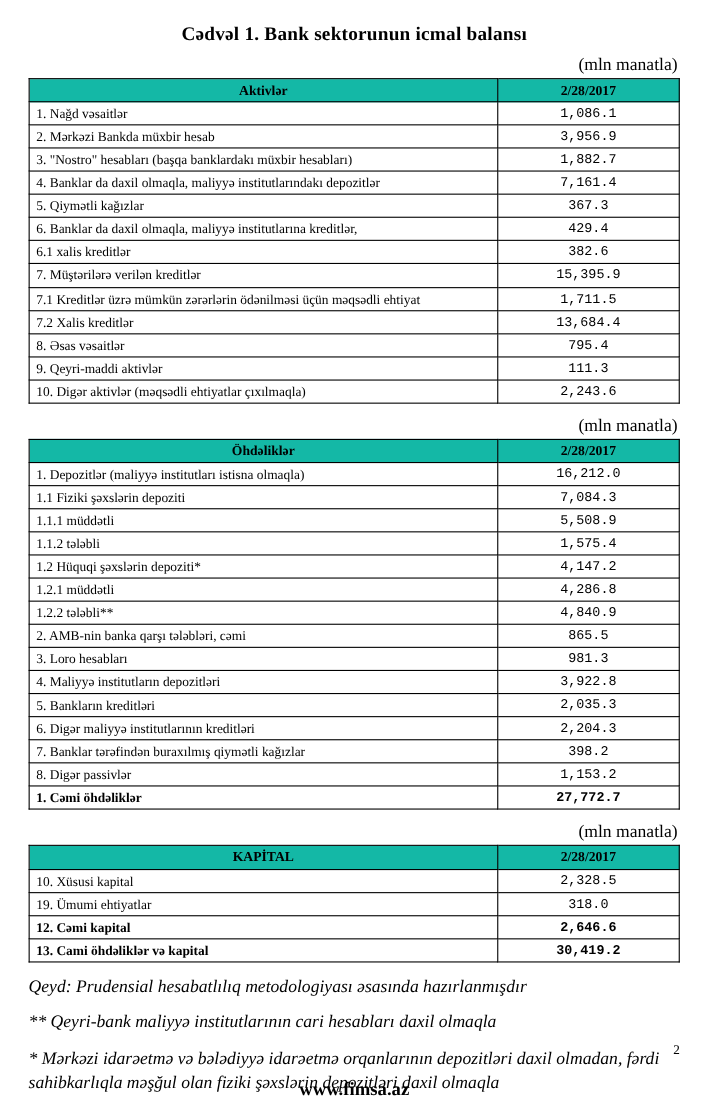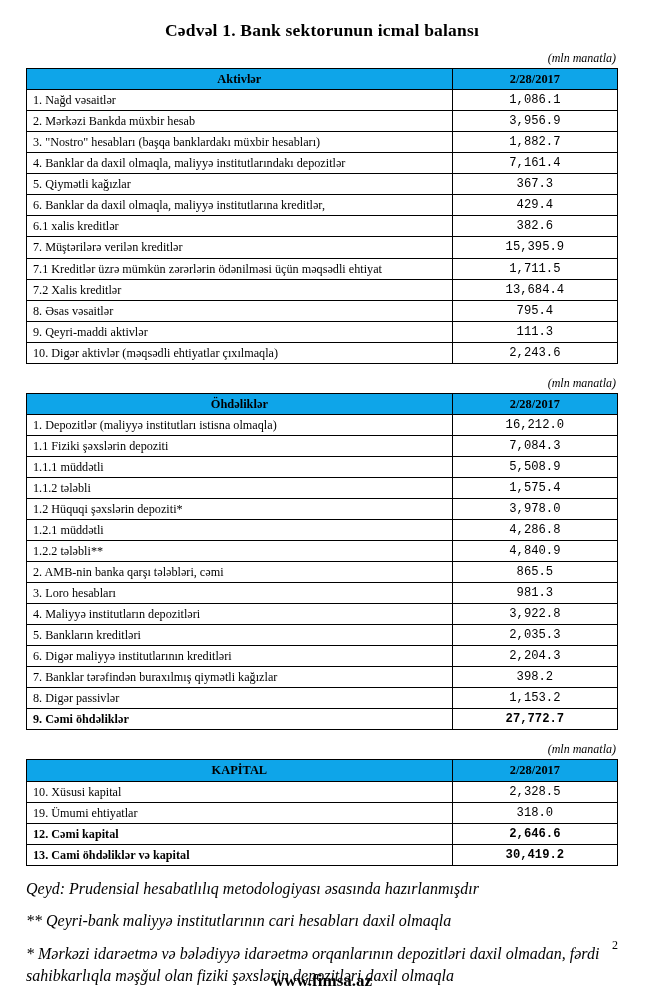--- a/index.html
+++ b/index.html
@@ -22,39 +22,38 @@
   }
   .doc-title {
     text-align: center;
     font-size: 17.5px;
     font-weight: bold;
     letter-spacing: 0.2px;
     margin: 4px 0 10px 0;
   }
   .units {
     text-align: right;
-    font-style: italic;
-    font-size: 12px;
+    font-size: 16px;
     padding-right: 2px;
     margin-bottom: 2px;
   }
   table.tbl {
     width: 100%;
     border-collapse: collapse;
     table-layout: fixed;
     font-size: 12.2px;
   }
   table.tbl td, table.tbl th {
     border: 1px solid #000000;
     padding: 3px 6px;
     vertical-align: middle;
     line-height: 1.15;
   }
   .hdr td {
-    background: #0ea5e9;
+    background: #14b8a6;
     text-align: center;
     font-weight: bold;
     font-size: 12.4px;
     padding: 4px 6px;
   }
   .col-label { width: 73%; text-align: left; }
   .col-value { width: 27%; text-align: center; }
   .row-label { text-align: left; }
   .row-value { text-align: center; font-family: Liberation Mono, monospace; }
   .ind-1 { padding-left: 22px; }
@@ -174,21 +173,21 @@
           <tr>
             <td class="row-label ind-2">1.1.1 müddətli</td>
             <td class="row-value">5,508.9</td>
           </tr>
           <tr>
             <td class="row-label ind-2">1.1.2 tələbli</td>
             <td class="row-value">1,575.4</td>
           </tr>
           <tr>
             <td class="row-label ind-1">1.2 Hüquqi şəxslərin depoziti*</td>
-            <td class="row-value">3,978.0</td>
+            <td class="row-value">4,147.2</td>
           </tr>
           <tr>
             <td class="row-label ind-2">1.2.1 müddətli</td>
             <td class="row-value">4,286.8</td>
           </tr>
           <tr>
             <td class="row-label ind-2">1.2.2 tələbli**</td>
             <td class="row-value">4,840.9</td>
           </tr>
           <tr>
@@ -213,21 +212,21 @@
           </tr>
           <tr>
             <td class="row-label">7. Banklar tərəfindən buraxılmış qiymətli kağızlar</td>
             <td class="row-value">398.2</td>
           </tr>
           <tr>
             <td class="row-label">8. Digər passivlər</td>
             <td class="row-value">1,153.2</td>
           </tr>
           <tr class="bold">
-            <td class="row-label">9. Cəmi öhdəliklər</td>
+            <td class="row-label">1. Cəmi öhdəliklər</td>
             <td class="row-value">27,772.7</td>
           </tr>
         </tbody>
       </table>
       <div class="spacer"></div>
       <div class="units">(mln manatla)</div>
       <table class="tbl">
         <tbody>
           <tr class="hdr">
             <td class="col-label">KAPİTAL</td>

